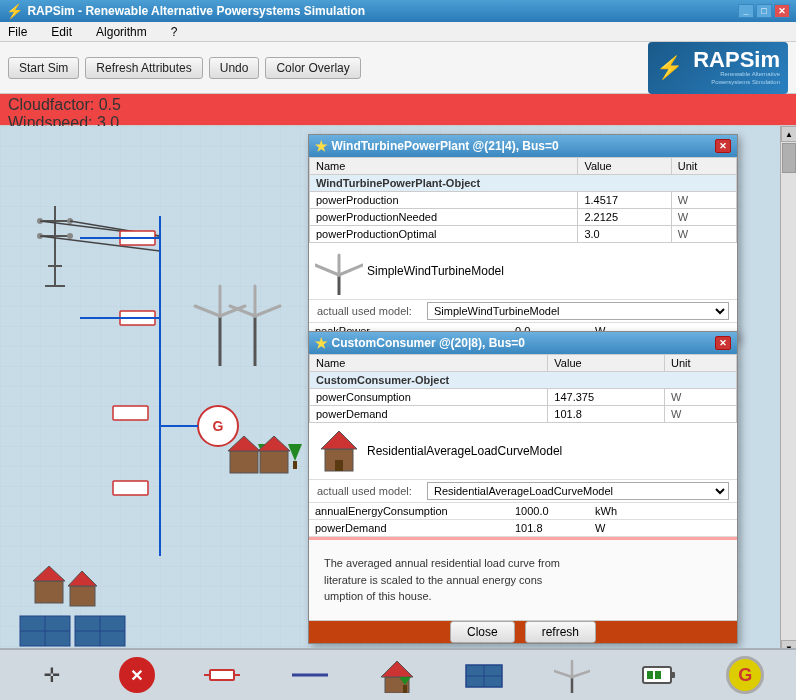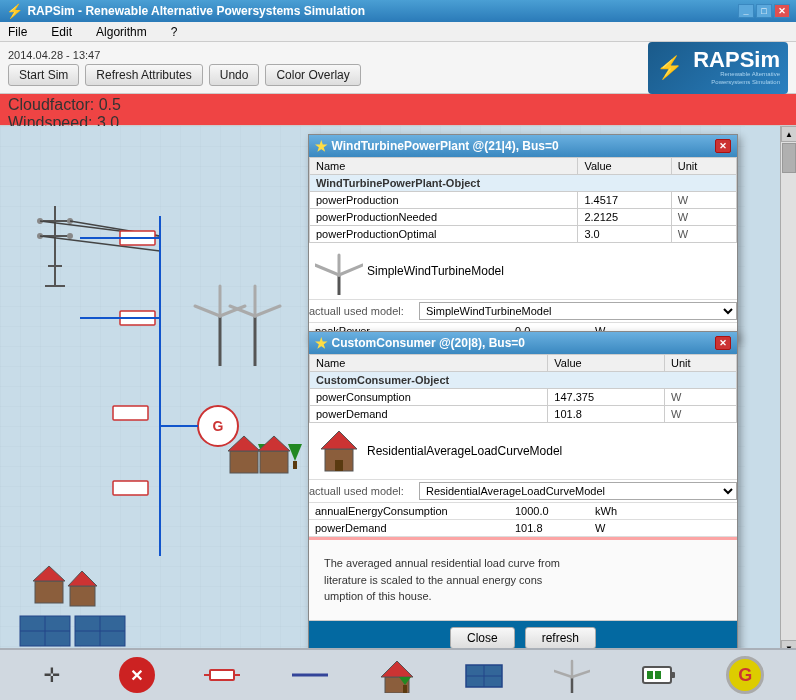--- a/index.html
+++ b/index.html
@@ -174,21 +174,21 @@
       display: flex;
       align-items: center;
       padding: 4px 6px;
       border-bottom: 1px solid #ddd;
       gap: 4px;
     }
 
     .actual-model-row {
       display: flex;
       align-items: center;
-      padding: 2px 0;
+      padding: 2px 8px;
       border-bottom: 1px solid #ddd;
       font-size: 11px;
     }
     .actual-model-row label { min-width: 110px; color: #555; }
     .actual-model-select {
       flex: 1;
       font-size: 11px;
       border: 1px solid #aaa;
       padding: 1px 2px;
       background: white;
@@ -209,22 +209,21 @@
       line-height: 1.5;
       border-top: 3px solid #fca5a5;
       background: #fafafa;
       min-height: 60px;
     }
 
     .dialog-footer {
       display: flex;
       justify-content: center;
       gap: 10px;
-      padding: 6px;
-      background: #0369a1;
+      background: #c2410c;
       border-top: 1px solid #ccc;
     }
     .dialog-btn {
       background: linear-gradient(to bottom, #f8f8f8, #ddd);
       border: 1px solid #aaa;
       border-radius: 3px;
       padding: 3px 16px;
       font-size: 12px;
       cursor: pointer;
     }
@@ -278,21 +277,20 @@
 <div class="menu-bar">
   <span class="menu-item">File</span>
   <span class="menu-item">Edit</span>
   <span class="menu-item">Algorithm</span>
   <span class="menu-item">?</span>
 </div>
 
 <div style="display:flex; align-items:stretch; background:#f5f5f5; border-bottom:1px solid #ccc; height:52px;">
 
   <div style="flex:1; display:flex; flex-direction:column; justify-content:center; padding:0 8px; gap:3px;">
-    <div class="timestamp">2014.04.28 - 13:47</div>
     <div class="toolbar-buttons">
       <button class="toolbar-btn">Start Sim</button>
       <button class="toolbar-btn">Refresh Attributes</button>
       <button class="toolbar-btn">Undo</button>
       <button class="toolbar-btn">Color Overlay</button>
     </div>
   </div>
 
   <div class="logo-area">
     <div class="logo-box">

